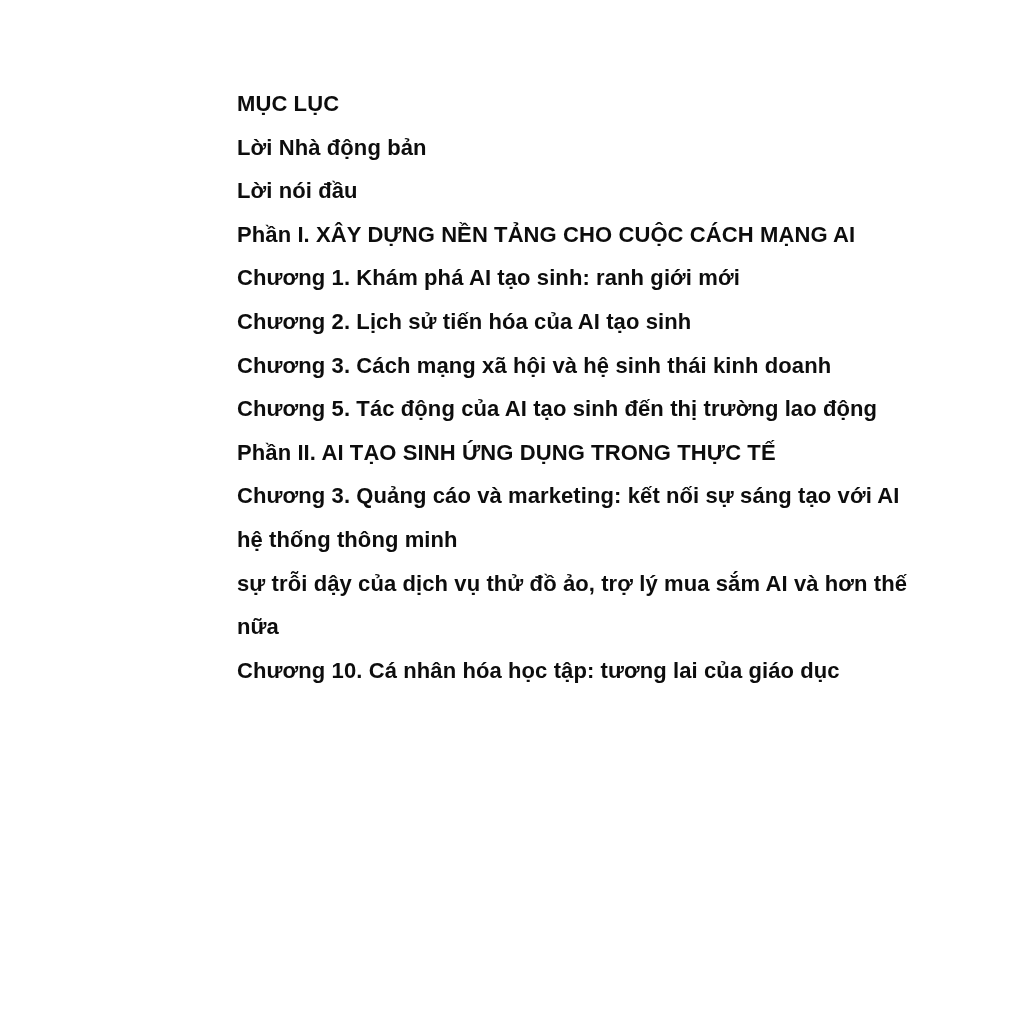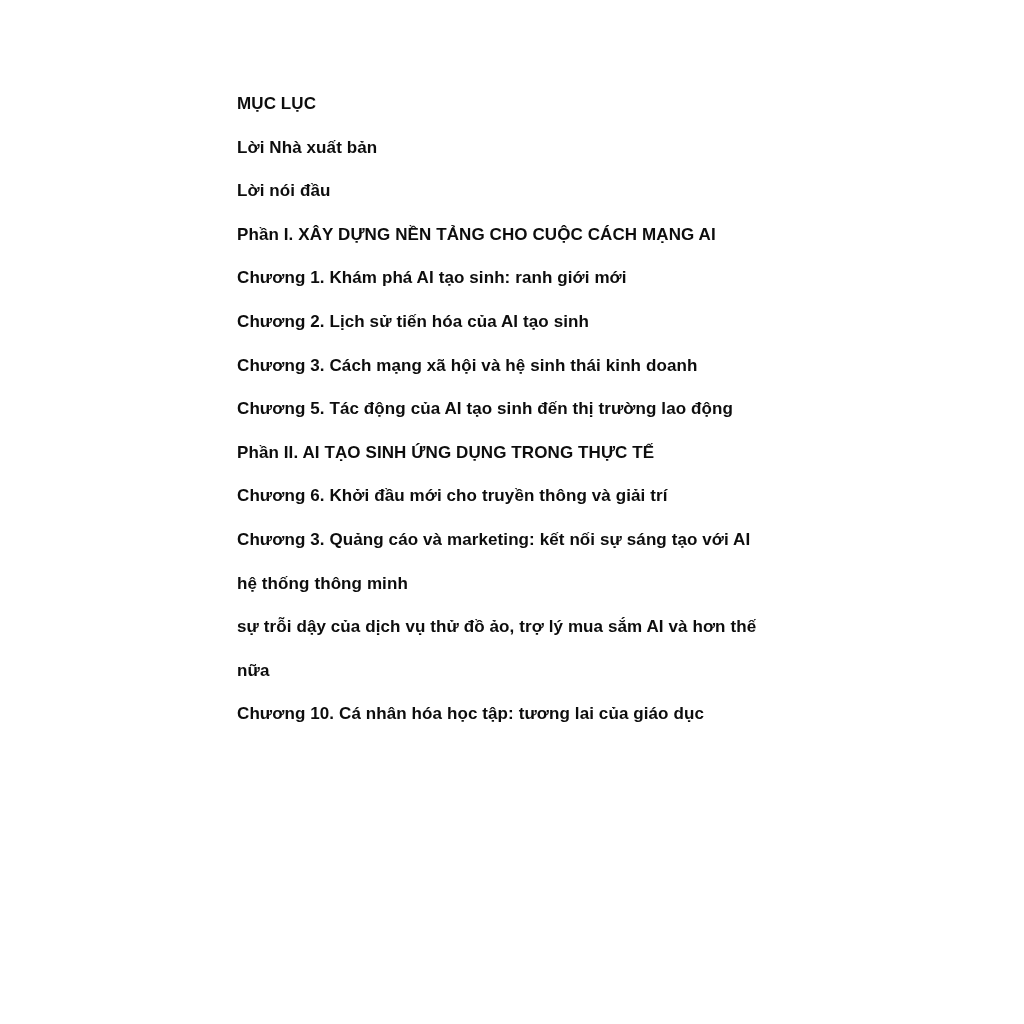--- a/index.html
+++ b/index.html
@@ -16,43 +16,42 @@
     font-family: "Liberation Sans", "DejaVu Sans", sans-serif;
   }
   .toc {
     position: absolute;
     left: 237px;
     top: 82px;
     right: 60px;
   }
   .toc-line {
     display: block;
-    font-size: 17px;
+    font-size: 22px;
     font-weight: 700;
     line-height: 43.6px;
     height: 43.6px;
     color: #0d0d0d;
     letter-spacing: 0.1px;
     white-space: nowrap;
   }
 </style>
 </head>
 <body>
 
 <div class="page">
   <div class="toc">
     <div class="toc-line">MỤC LỤC</div>
-    <div class="toc-line">Lời Nhà xuất bản</div>
+    <div class="toc-line">Lời Nhà động bản</div>
     <div class="toc-line">Lời nói đầu</div>
     <div class="toc-line">Phần I. XÂY DỰNG NỀN TẢNG CHO CUỘC CÁCH MẠNG AI</div>
     <div class="toc-line">Chương 1. Khám phá AI tạo sinh: ranh giới mới</div>
     <div class="toc-line">Chương 2. Lịch sử tiến hóa của AI tạo sinh</div>
     <div class="toc-line">Chương 3. Cách mạng xã hội và hệ sinh thái kinh doanh</div>
     <div class="toc-line">Chương 5. Tác động của AI tạo sinh đến thị trường lao động</div>
     <div class="toc-line">Phần II. AI TẠO SINH ỨNG DỤNG TRONG THỰC TẾ</div>
-    <div class="toc-line">Chương 6. Khởi đầu mới cho truyền thông và giải trí</div>
     <div class="toc-line">Chương 3. Quảng cáo và marketing: kết nối sự sáng tạo với AI</div>
     <div class="toc-line">hệ thống thông minh</div>
     <div class="toc-line">sự trỗi dậy của dịch vụ thử đồ ảo, trợ lý mua sắm AI và hơn thế</div>
     <div class="toc-line">nữa</div>
     <div class="toc-line">Chương 10. Cá nhân hóa học tập: tương lai của giáo dục</div>
   </div>
 </div>
 
 </body></html>

